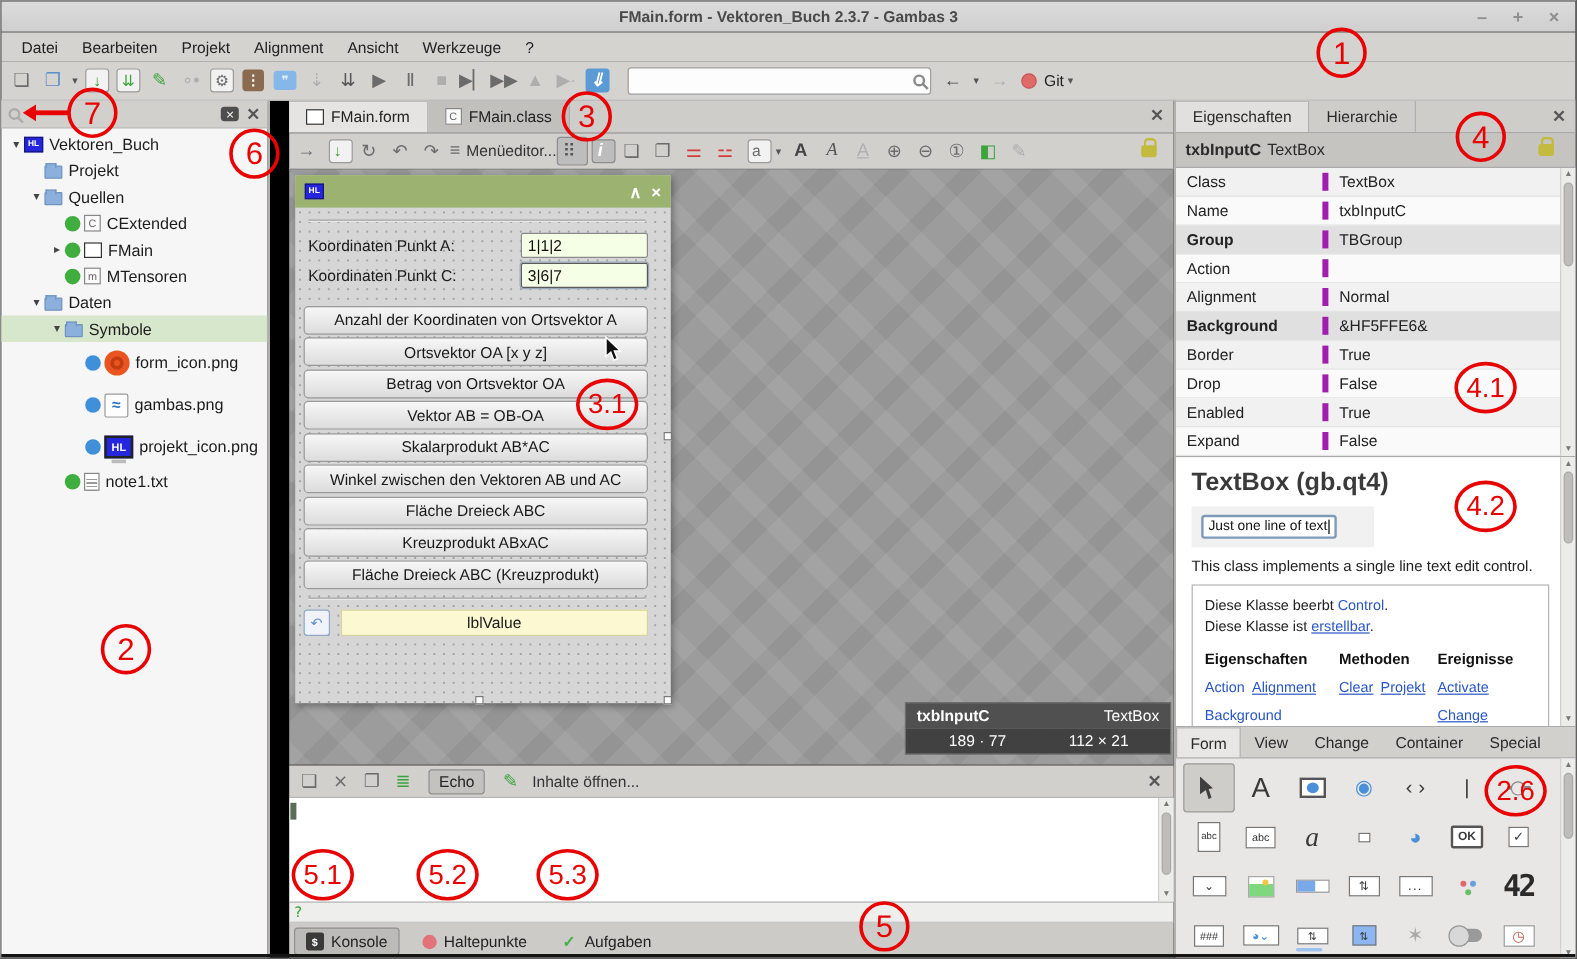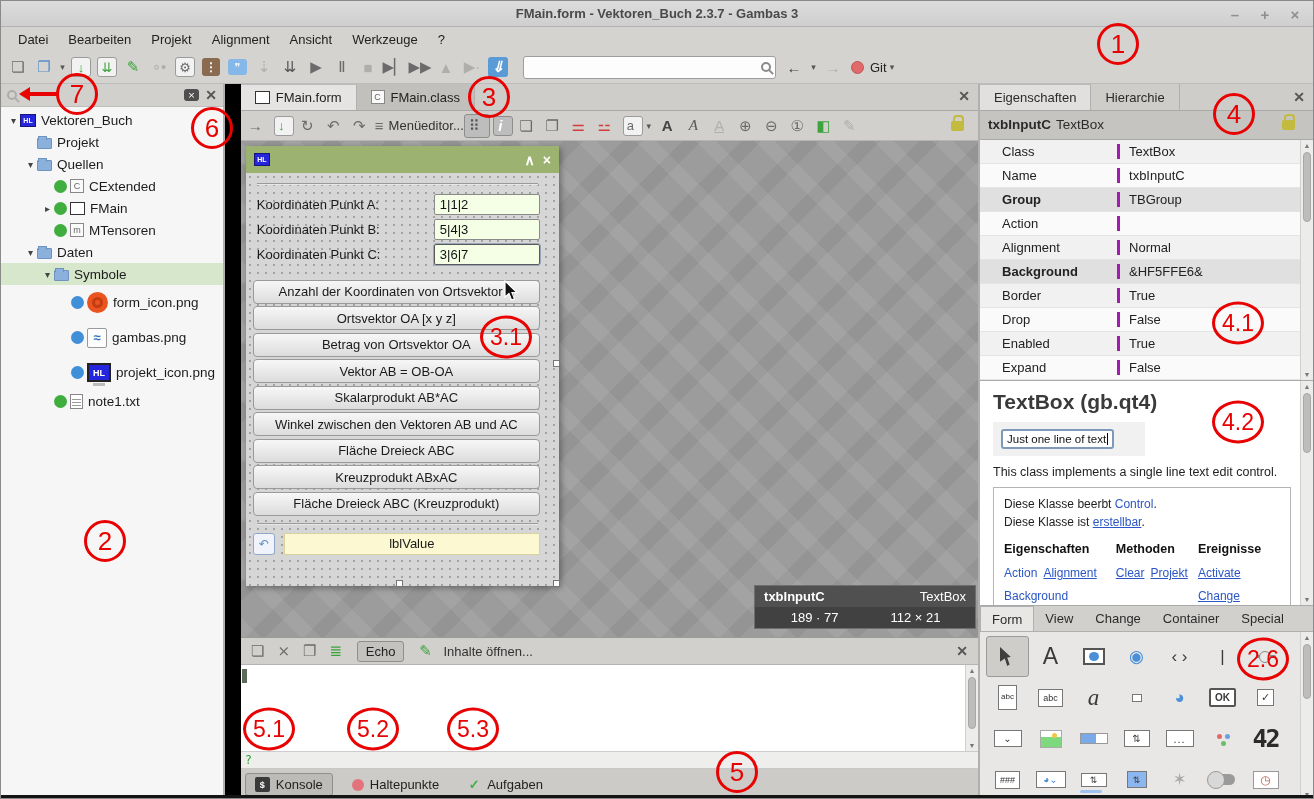--- a/index.html
+++ b/index.html
@@ -181,21 +181,21 @@
   .prop-tabs .pclose { position:absolute; right:8px; top:5px; }
   .prop-header { height:29px; background:#c6c4c1; border-bottom:1px solid #aaa; display:flex;
           align-items:center; padding:0 8px; gap:5px; font-size:13.5px; }
   .prop-header .nm { font-weight:bold; }
   .prop-header .sp { flex:1; }
   .prop-grid { height:243px; background:#fafafa; position:relative; overflow:hidden; border-bottom:1px solid #aaa; }
   .prow { display:flex; height:24px; align-items:center; border-bottom:1px solid #e4e4e4; font-size:13px; }
   .prow:nth-child(odd) { background:#f1f1f1; }
   .prow.f-bold { background:#e0e0e0; }
   .prow.f-bold .pkey { font-weight:bold; }
-  .pkey { width:127px; padding-left:9px; color:#222; border-right:3px solid #a21caf;margin-left:13px; }
+  .pkey { width:127px; padding-left:9px; color:#222; border-right:5px solid #a21caf; }
   .pval { flex:1; padding-left:9px; color:#222; }
 
   
   .help { height:226px; background:#fff; position:relative; overflow:hidden; border-bottom:1px solid #aaa;
           padding:9px 22px 0 13px; }
   .help h1 { font-size:21px; color:#3a3a3a; margin-bottom:8px; font-weight:bold; }
   .example-box { width:152px; background:#f1f1f1; padding:7px 8px; margin-bottom:9px; }
   .example-input { display:inline-block; border:2px solid #7d9ab8; border-radius:3px; background:#fff;
           font-size:11.5px; padding:2px 4px; color:#111; }
   .example-input .caret { border-right:1px solid #000; padding-right:1px; }
@@ -577,24 +577,20 @@
           </div>
           <div class="gform-body">
             <div class="fsep"></div>
             <div>
 
                 <div class="frow">
                   <span class="flabel">Koordinaten Punkt A:</span>
                   <input class="ftext" value="1|1|2" style="">
                 </div>
 
-                <div class="frow">
-                  <span class="flabel">Koordinaten Punkt B:</span>
-                  <input class="ftext" value="5|4|3" style="">
-                </div>
 
                 <div class="frow f-focused">
                   <span class="flabel">Koordinaten Punkt C:</span>
                   <input class="ftext focused" value="3|6|7" style="">
                 </div>
               </div>
             <div style="height:9px;"></div>
             <div>
 
             <button class="fbtn">Anzahl der Koordinaten von Ortsvektor A</button>

